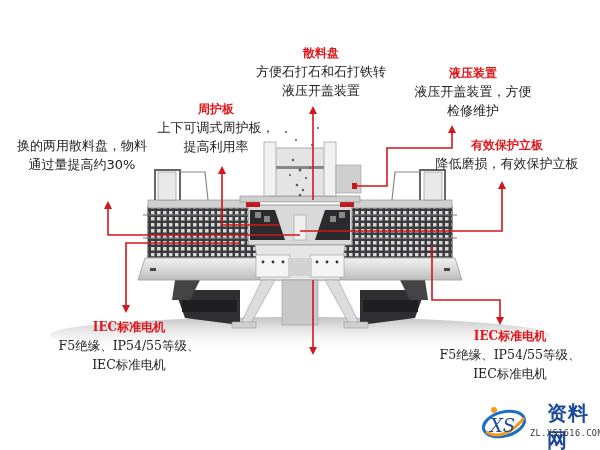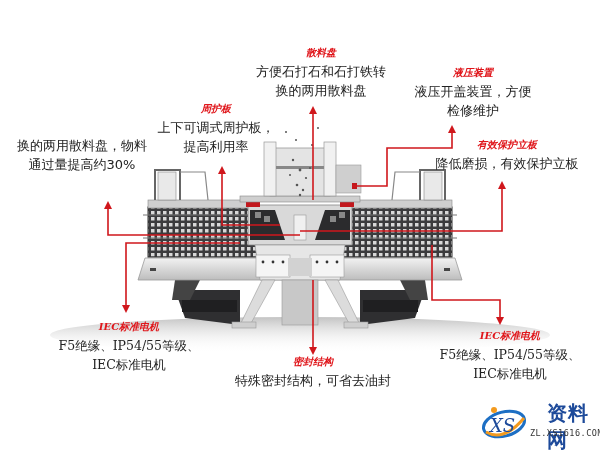--- a/index.html
+++ b/index.html
@@ -1,21 +1,21 @@
 <!DOCTYPE html>
 <html><head>
 <meta charset="utf-8">
 <style>
   * { margin: 0; padding: 0; box-sizing: border-box; }
   html, body { width: 600px; height: 450px; background: #ffffff; overflow: hidden; }
   body { position: relative; font-family: "DejaVu Sans", "Liberation Sans", sans-serif; color: #222; }
   .stage { position: absolute; left: 0; top: 0; width: 600px; height: 450px; }
   svg.machine { position: absolute; left: 0; top: 0; }
   .label { position: absolute; text-align: center; line-height: 19px; }
-  .label .title { color: #e0161b; font-weight: bold; font-size: 10px; display: block; line-height: 18px; font-style: italic; }
+  .label .title { color: #e0161b; font-weight: bold; font-size: 12px; display: block; line-height: 18px; }
   .label .desc { color: #222; font-size: 13px; display: block; }
   .label.serif .title { font-family: "DejaVu Serif", "Liberation Serif", serif; }
   .label.serif .desc { font-family: "DejaVu Serif", "Liberation Serif", serif; font-size: 12.5px; }
   .wm { position: absolute; left: 478px; top: 398px; width: 120px; height: 48px; }
   .wm .brand { position: absolute; left: 52px; top: 2px; font-size: 20px; font-weight: bold; color: #1d4a9a; letter-spacing: 1px; margin-left: 17px; }
   .wm .url { position: absolute; left: 52px; top: 30px; font-size: 8.5px; color: #333; font-family: "DejaVu Sans Mono", monospace; letter-spacing: 0.5px; }
   .wm .logo { position: absolute; left: 2px; top: 4px; }
 </style>
 </head>
 <body>
@@ -154,21 +154,21 @@
       <path d="M502 181 L498 189 L506 189 Z"></path>
       <path d="M126 313 L122 305 L130 305 Z"></path>
       <path d="M313 355 L309 347 L317 347 Z"></path>
       <path d="M500 325 L496 317 L504 317 Z"></path>
     </g>
   </svg>
 
   <div class="label" style="left:228px; top:44px; width:186px;">
     <span class="title">散料盘</span>
     <span class="desc">方便石打石和石打铁转</span>
-    <span class="desc">换的两用散料盘</span>
+    <span class="desc">液压开盖装置</span>
   </div>
 
   <div class="label" style="left:393px; top:64px; width:160px;">
     <span class="title">液压装置</span>
     <span class="desc">液压开盖装置，方便</span>
     <span class="desc">检修维护</span>
   </div>
 
   <div class="label" style="left:146px; top:100px; width:140px;">
     <span class="title">周护板</span>
@@ -185,24 +185,20 @@
     <span class="title">有效保护立板</span>
     <span class="desc">降低磨损，有效保护立板</span>
   </div>
 
   <div class="label serif" style="left:54px; top:318px; width:150px;">
     <span class="title">IEC标准电机</span>
     <span class="desc">F5绝缘、IP54/55等级、</span>
     <span class="desc">IEC标准电机</span>
   </div>
 
-  <div class="label" style="left:205px; top:353px; width:216px;">
-    <span class="title">密封结构</span>
-    <span class="desc">特殊密封结构，可省去油封</span>
-  </div>
 
   <div class="label serif" style="left:430px; top:327px; width:160px;">
     <span class="title">IEC标准电机</span>
     <span class="desc">F5绝缘、IP54/55等级、</span>
     <span class="desc">IEC标准电机</span>
   </div>
 
   <div class="wm">
     <svg class="logo" width="48" height="40" viewBox="0 0 48 40">
       <ellipse cx="24" cy="22" rx="21" ry="12" fill="none" stroke="#1d6fc4" stroke-width="3" transform="rotate(-15 24 22)"></ellipse>

